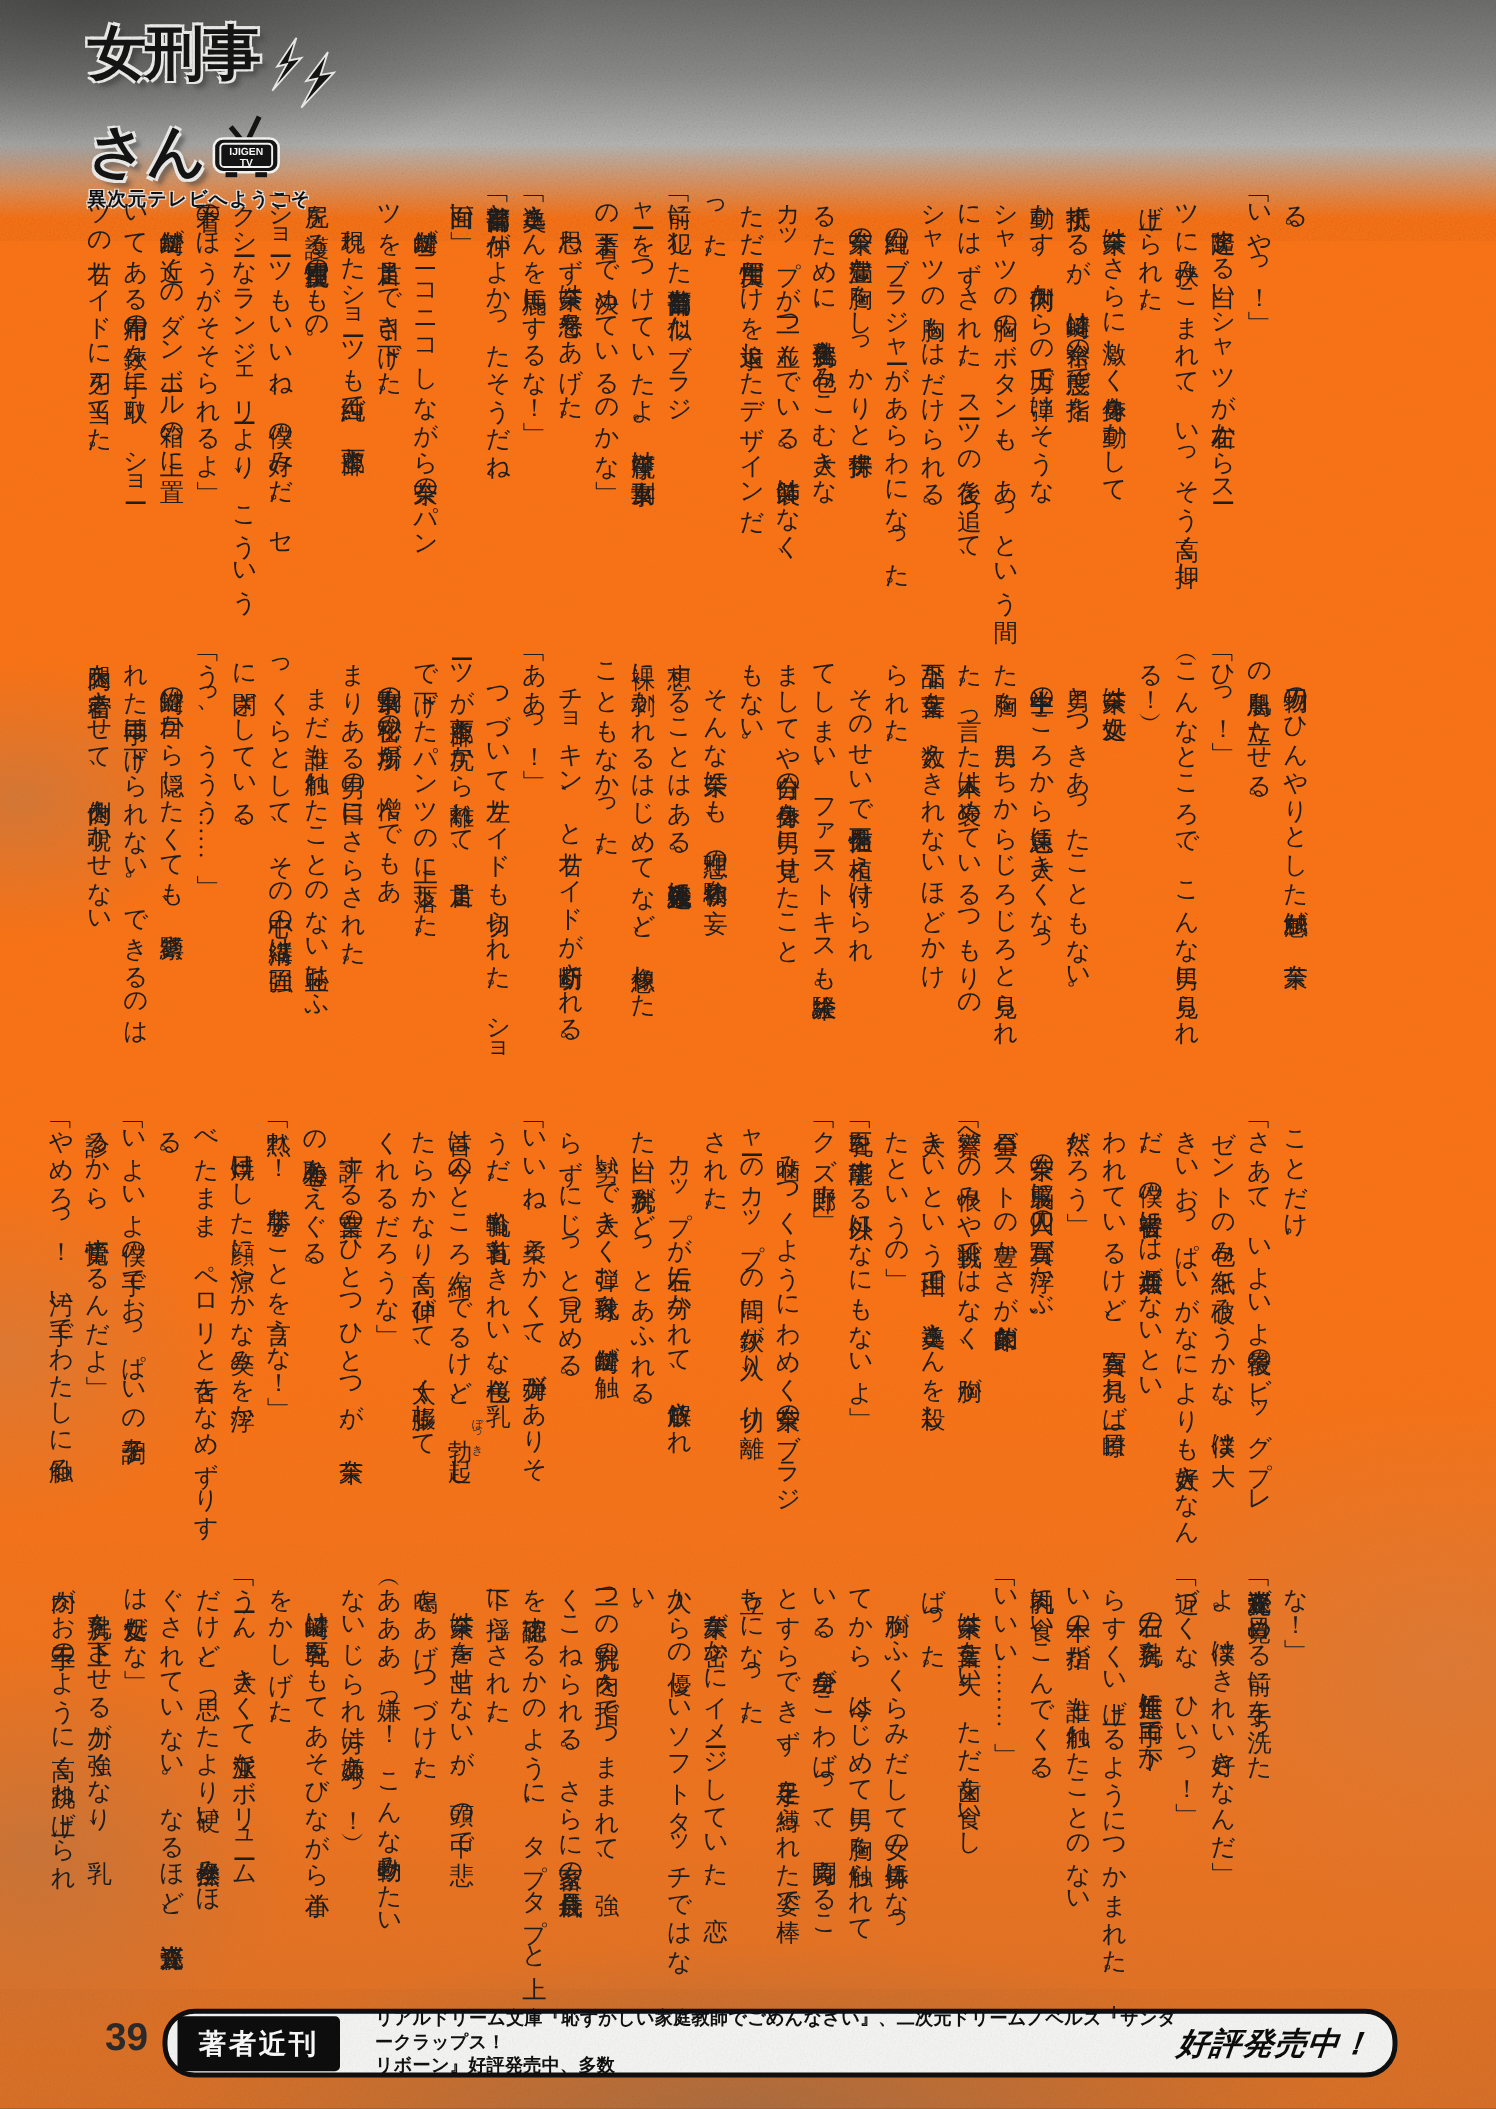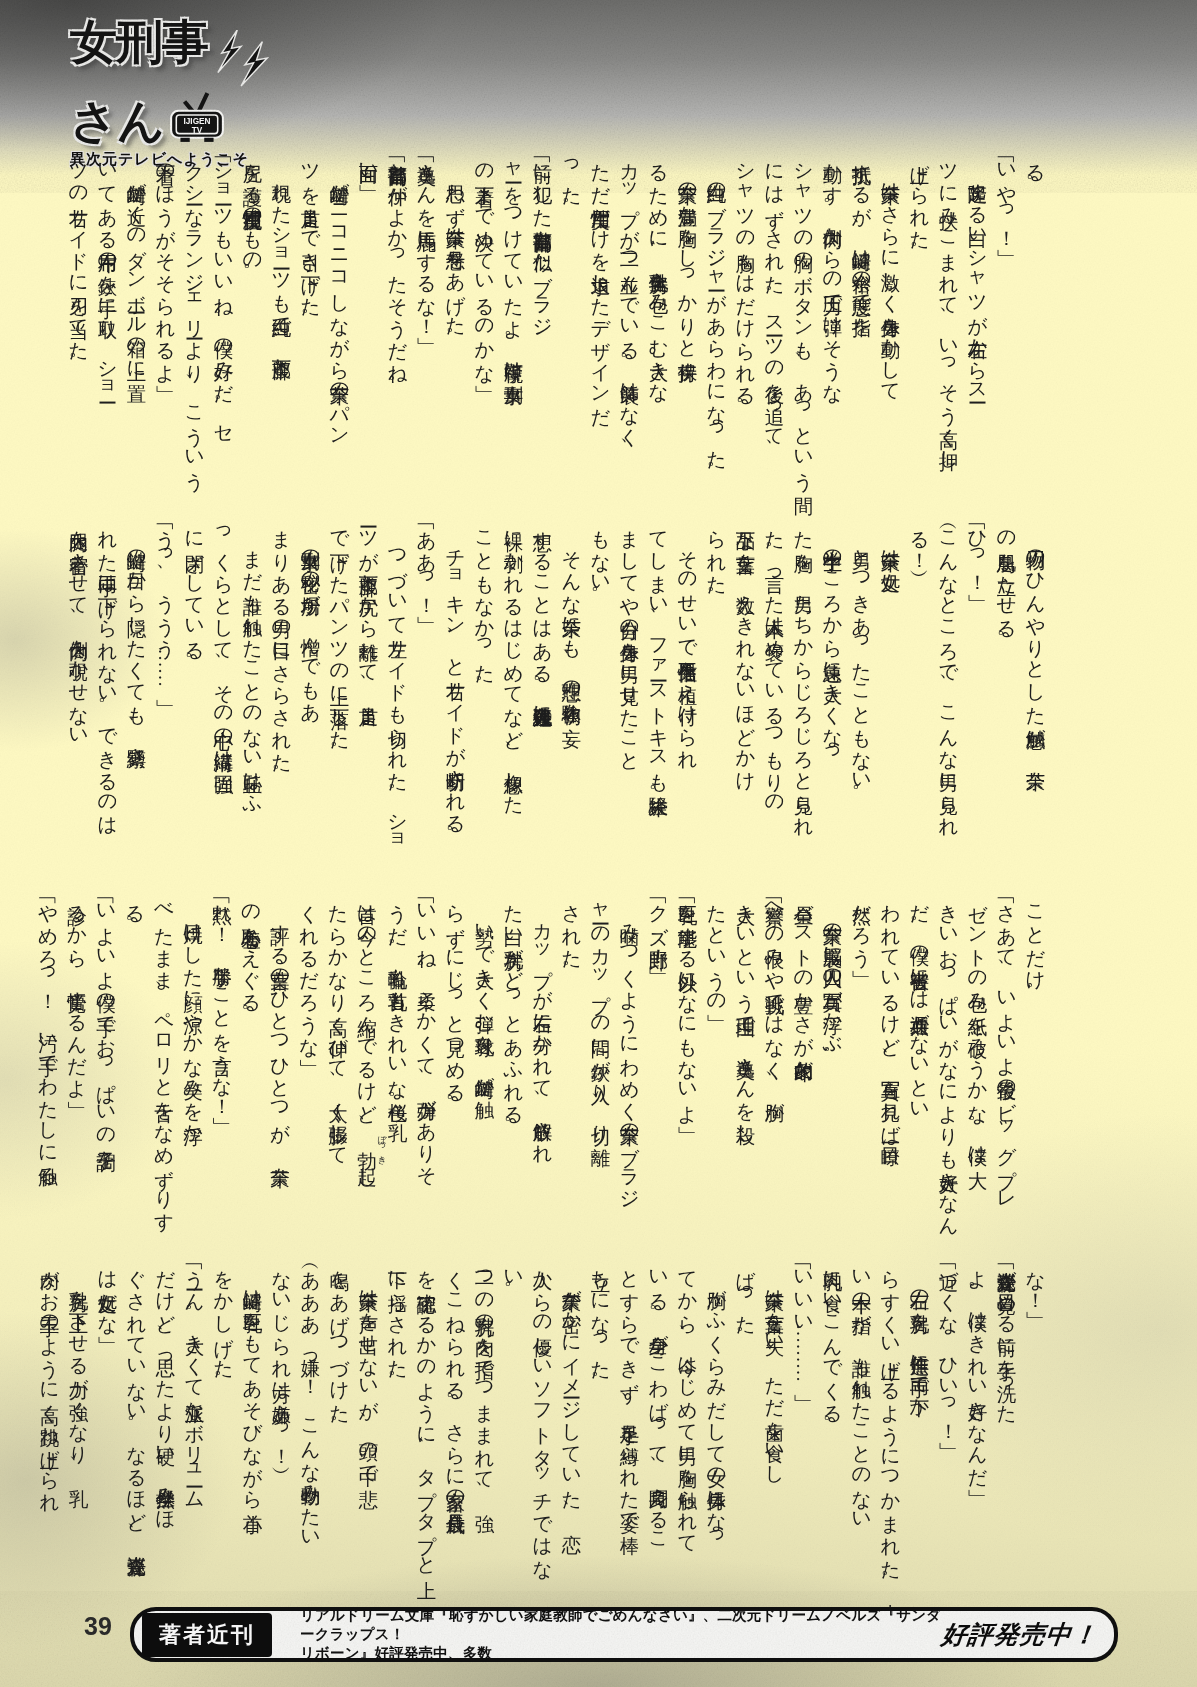--- a/index.html
+++ b/index.html
@@ -1,18 +1,18 @@
 <!DOCTYPE html>
 <html lang="ja"><head>
 <meta charset="utf-8">
 <style>
   html,body{margin:0;padding:0;background:#444;}
   .page{
     position:relative;width:1197px;height:1687px;margin:0 auto;
-    background:#fef9c3;overflow:hidden;
+    background:#f97316;overflow:hidden;
     font-family:"Liberation Serif",serif;
   }
   
   .bg-top{
     position:absolute;left:0;top:0;right:0;height:175px;z-index:0;pointer-events:none;
     background:
       radial-gradient(520px 210px at 6% 0%, rgba(35,35,35,.50), rgba(35,35,35,0) 72%),
       linear-gradient(180deg,#6e6e6c 0%,#8b8b89 34%,#b7b7b5 66%,rgba(233,233,231,0) 100%);
   }
   .bg-smudges{
@@ -49,21 +49,21 @@
     font-family:"Liberation Serif",serif;
   }
   .band-1{top:150px;}
   .band-2{top:517px;}
   .band-3{top:891px;}
   .band-4{top:1257px;}
   ruby rt{font-size:9px;color:#2a2a2a;letter-spacing:0;}
   
   .page-number{
     position:absolute;left:84px;top:1612px;z-index:2;
-    font-family:"Liberation Sans",sans-serif;font-size:25px;font-weight:600;color:#2b2b2b;
+    font-family:"Liberation Sans",sans-serif;font-size:31px;font-weight:600;color:#2b2b2b;
   }
   .footer-bar{
     position:absolute;left:130px;top:1607px;width:988px;height:55px;z-index:2;
     background:#f7f7f5;border:4px solid #0f0f0f;border-radius:26px;
     box-sizing:border-box;display:flex;align-items:center;
     font-family:"Liberation Sans",sans-serif;
   }
   .footer-label{
     margin-left:8px;background:#0d0d0d;color:#fdfdfd;border-radius:4px;
     padding:7px 17px;font-size:22px;font-weight:bold;letter-spacing:2px;white-space:nowrap;

